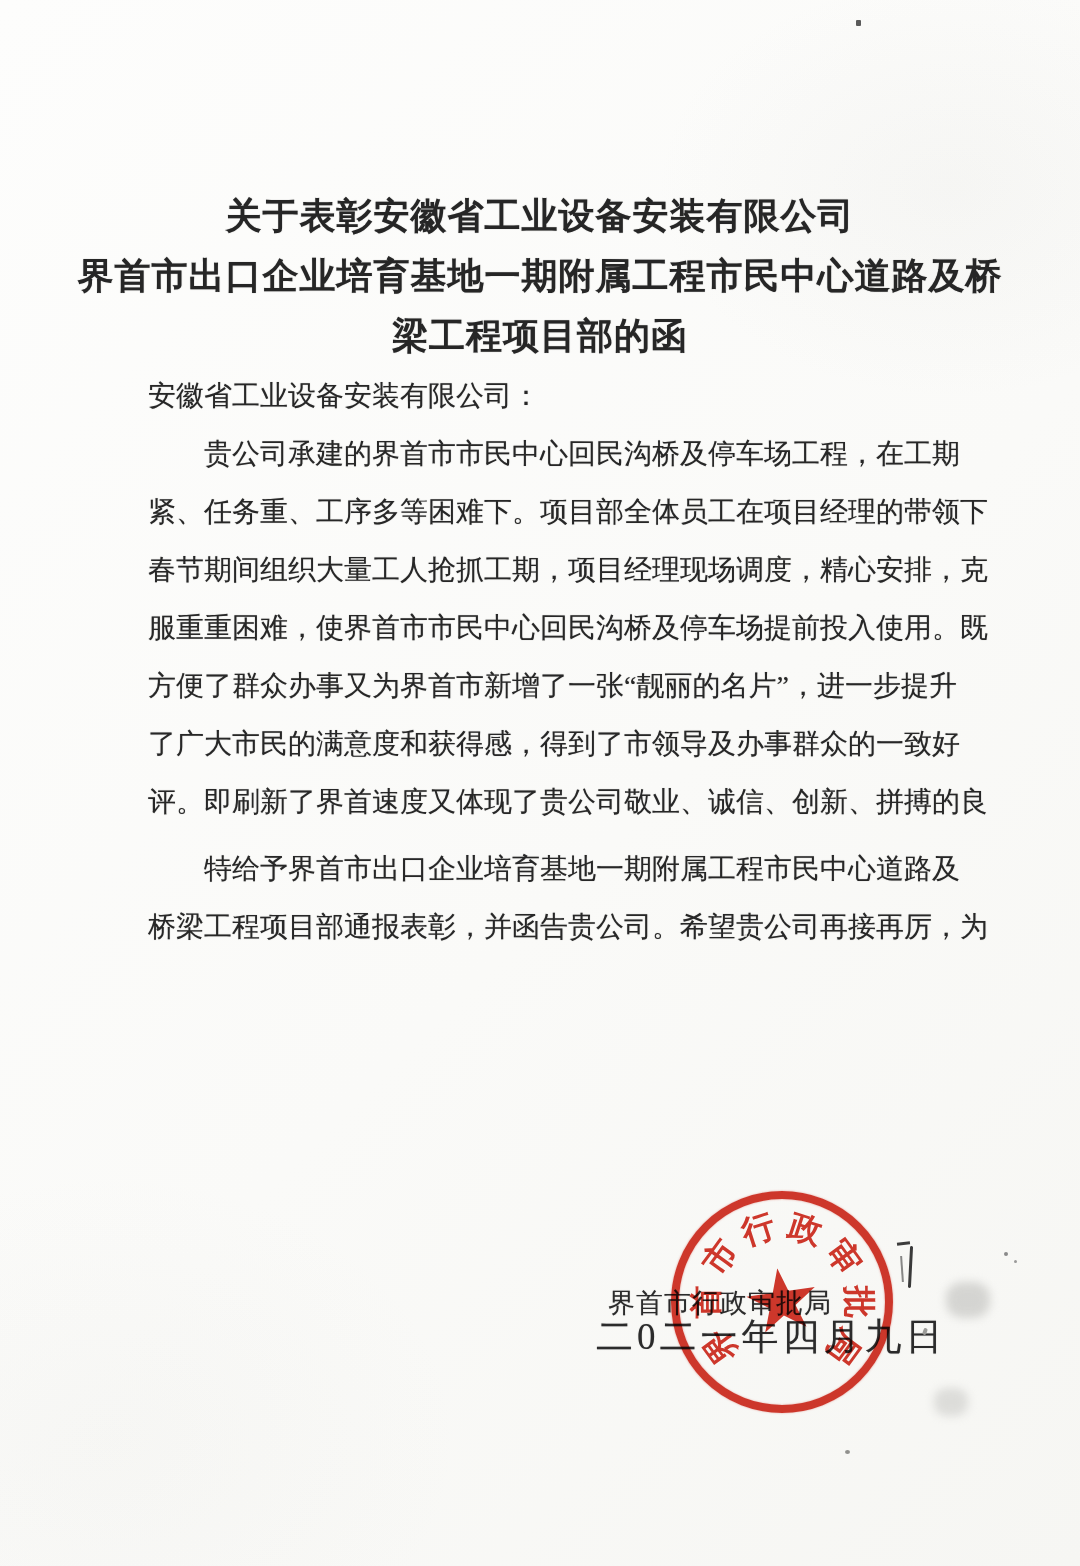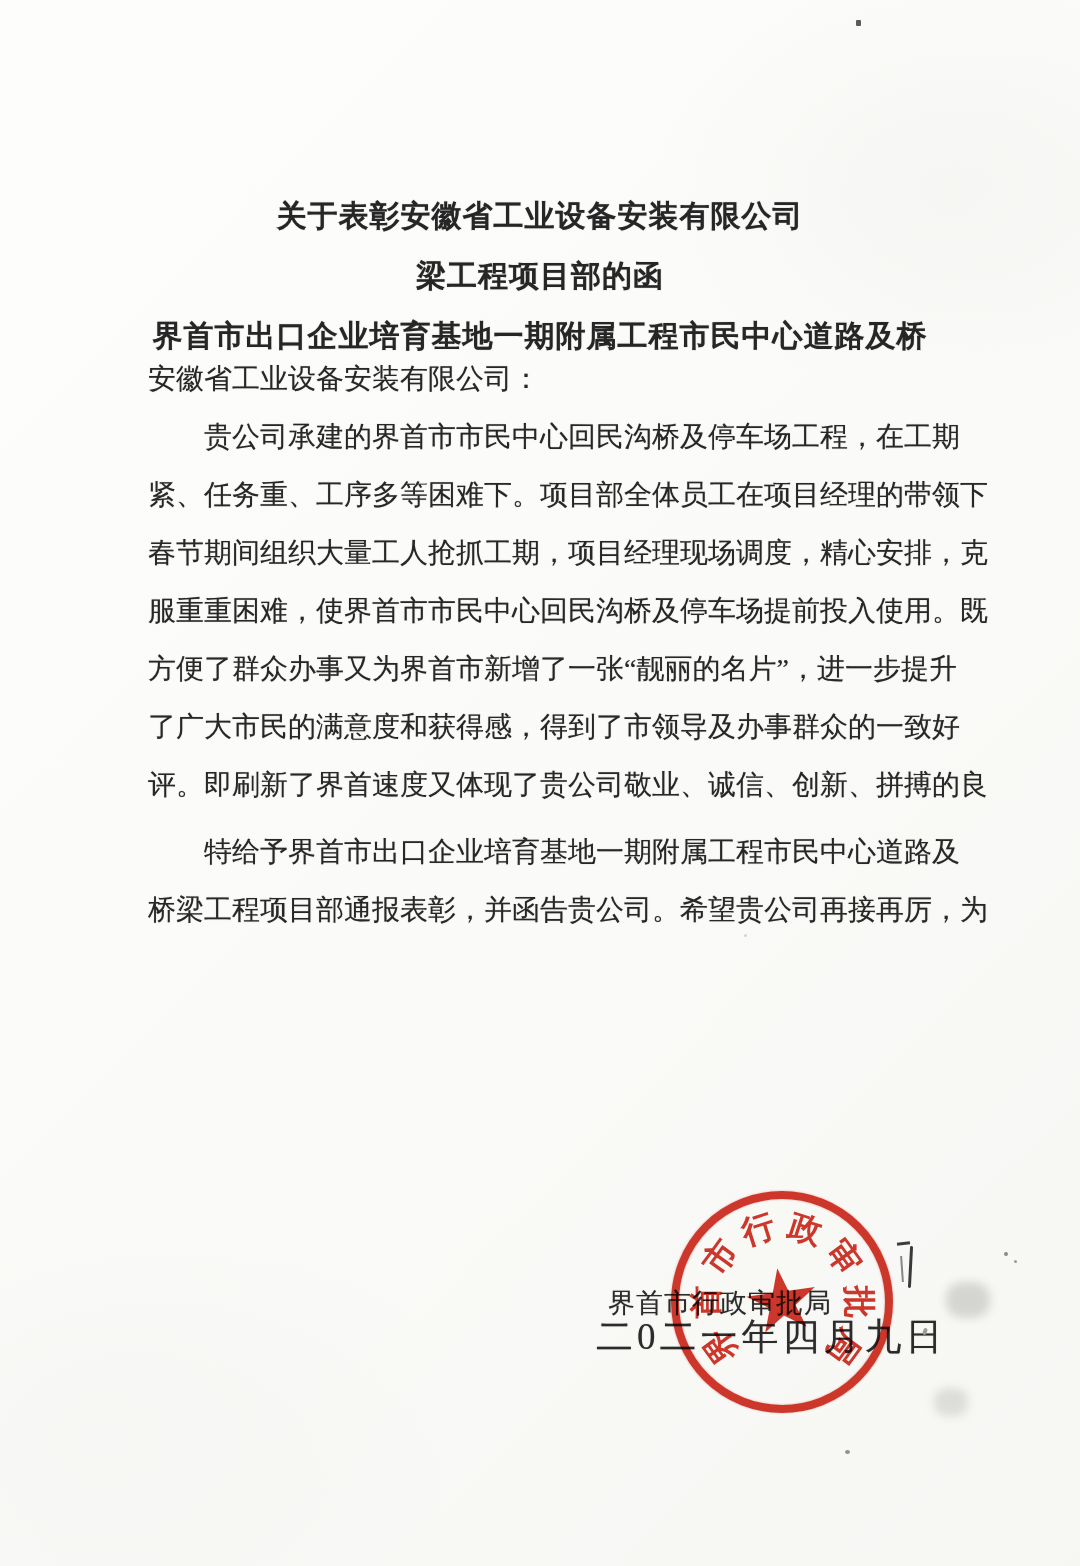--- a/index.html
+++ b/index.html
@@ -8,26 +8,26 @@
     background:
       radial-gradient(420px 300px at 88% 12%, rgba(200,200,195,.10), rgba(0,0,0,0) 70%),
       radial-gradient(500px 380px at 10% 92%, rgba(205,205,200,.08), rgba(0,0,0,0) 70%),
       linear-gradient(135deg,#fdfdfc 0%,#fafaf8 55%,#f6f6f3 100%);
     font-family:"Liberation Serif","DejaVu Serif",serif;
     color:#2a2a2a;
   }
   
   .title-block{position:absolute;top:186px;left:0;width:1080px;text-align:center;}
   .title-line{
-    height:60px;line-height:60px;font-size:30px;font-weight:700;letter-spacing:1px;
+    height:60px;line-height:60px;font-size:36px;font-weight:700;letter-spacing:1px;
     font-family:"Liberation Sans","DejaVu Sans",sans-serif;color:#262626;
     text-shadow:0 0 1px rgba(40,40,40,.45);
   }
   
-  .body-block{position:absolute;top:350px;left:148px;width:784px;}
+  .body-block{position:absolute;top:367px;left:148px;width:784px;}
   .line{
     height:58px;line-height:58px;font-size:28px;color:#272727;
     text-shadow:0 0 1px rgba(40,40,40,.4);white-space:nowrap;
   }
   .line.j{display:flex;justify-content:space-between;align-items:center;}
   .line.j span{line-height:1;}
   .line.ind{padding-left:56px;}
   .line.pgap{margin-top:9px;}
   
   .sig-name{position:absolute;left:608px;top:1248px;font-size:27px;letter-spacing:1px;color:#2b2b2b;text-shadow:0 0 1px rgba(40,40,40,.4);margin-top:37px;}
@@ -67,22 +67,22 @@
   .speck6{left:868px;top:560px;width:3px;height:3px;background:#cfcfcb;border-radius:50%;}
   .speck7{left:744px;top:934px;width:3px;height:3px;background:#d4d4d0;border-radius:50%;}
 </style>
 </head>
 <body>
 
 <div class="page">
 
   <div class="title-block">
     <div class="title-line">关于表彰安徽省工业设备安装有限公司</div>
+    <div class="title-line">界首市出口企业培育基地一期附属工程市民中心道路及桥</div>
     <div class="title-line">梁工程项目部的函</div>
-    <div class="title-line">界首市出口企业培育基地一期附属工程市民中心道路及桥</div>
   </div>
 
   <div class="body-block">
     <div class="line">安徽省工业设备安装有限公司：</div>
 
   <div class="line j ind">
         <span>贵</span>
         <span>公</span>
         <span>司</span>
         <span>承</span>

